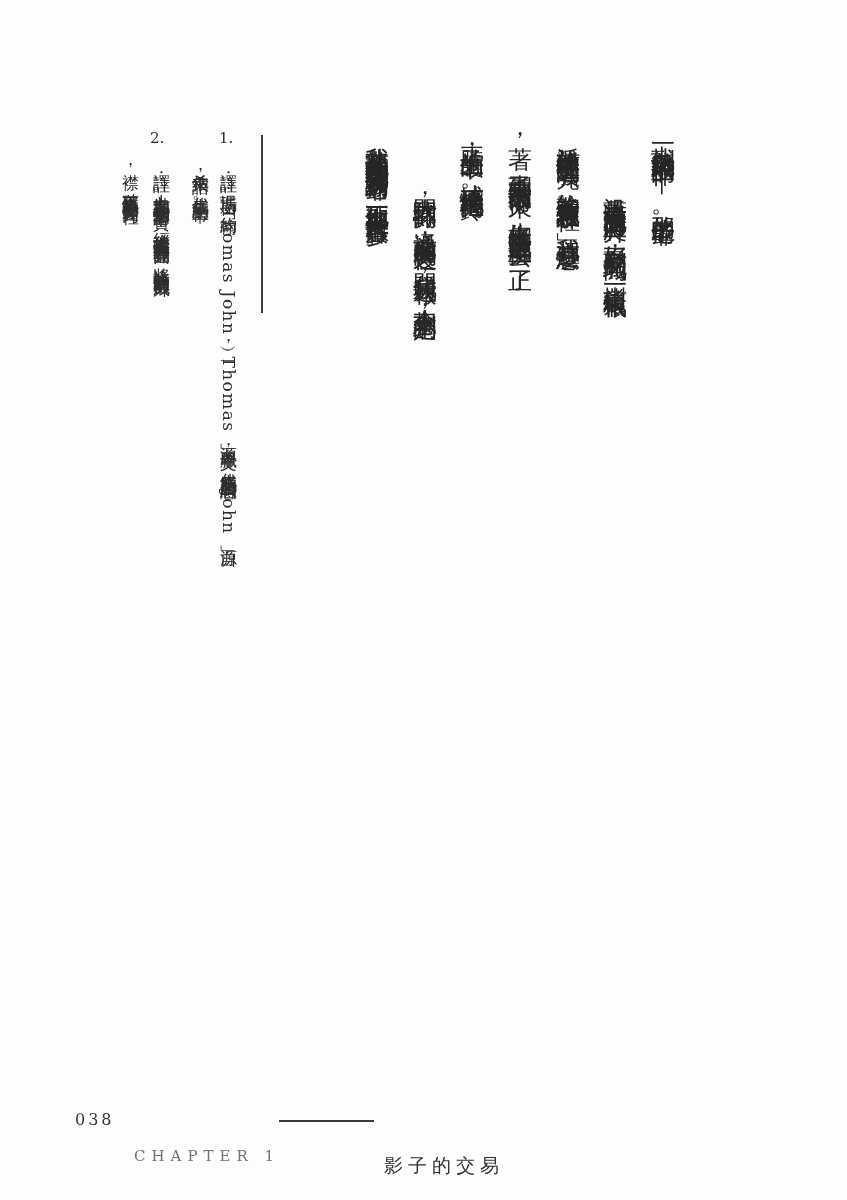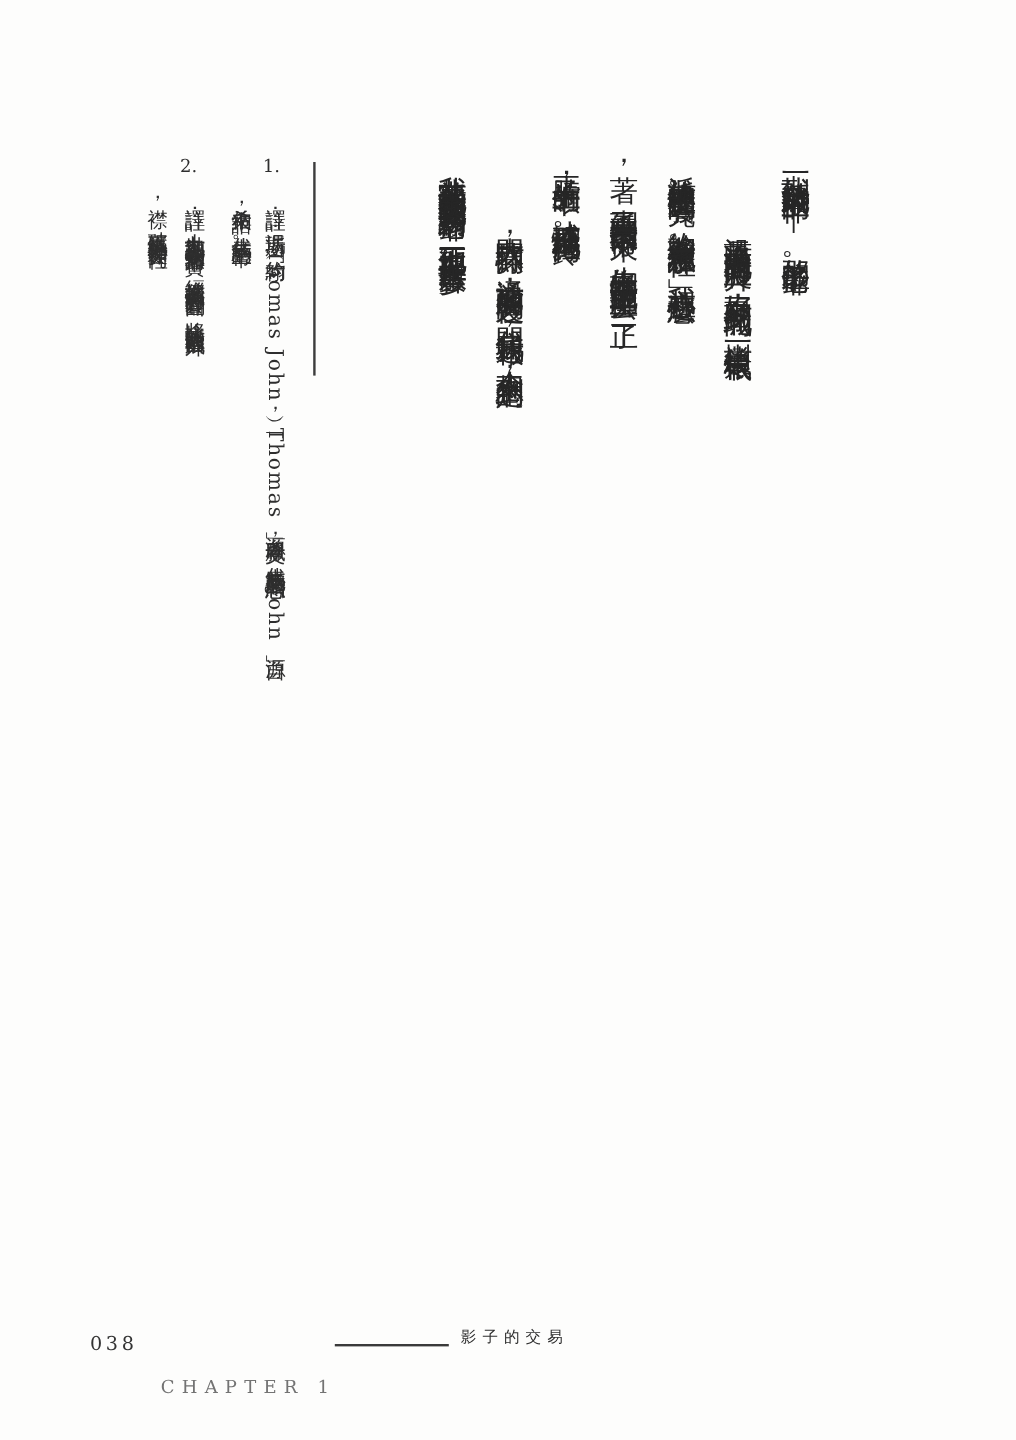--- a/index.html
+++ b/index.html
@@ -85,22 +85,22 @@
     position: absolute;
     left: 279px;
     top: 1120px;
     width: 95px;
     height: 1.5px;
     background: #3a3a3a;
   }
   .footer-title {
     position: absolute;
     left: 384px;
-    top: 1105px;
-    font-size: 13px;
+    top: 1153px;
+    font-size: 19px;
     letter-spacing: 5px;
     color: #2e2e2e;
   }
 </style>
 </head>
 <body>
 
 <div class="vcol main-col" id="mc0">找到一分能夠糊口的工作——的那位老爺了。</div>
 <div class="vcol main-col" id="mc1">沿著長路漫漫的北方街向上爬升，好不容易到了北城門，樹叢後一根根氣</div>
 <div class="vcol main-col" id="mc2">派雄偉的柱子在那閃閃發亮。「約翰老爺應該就在那裡了。」我心裡這麼想</div>

